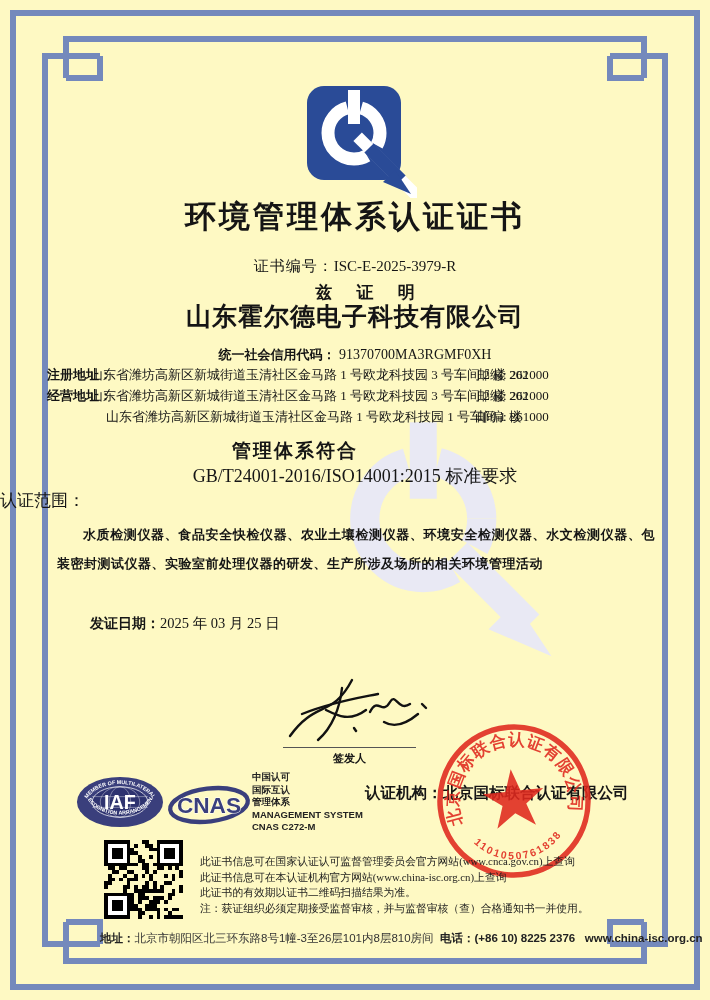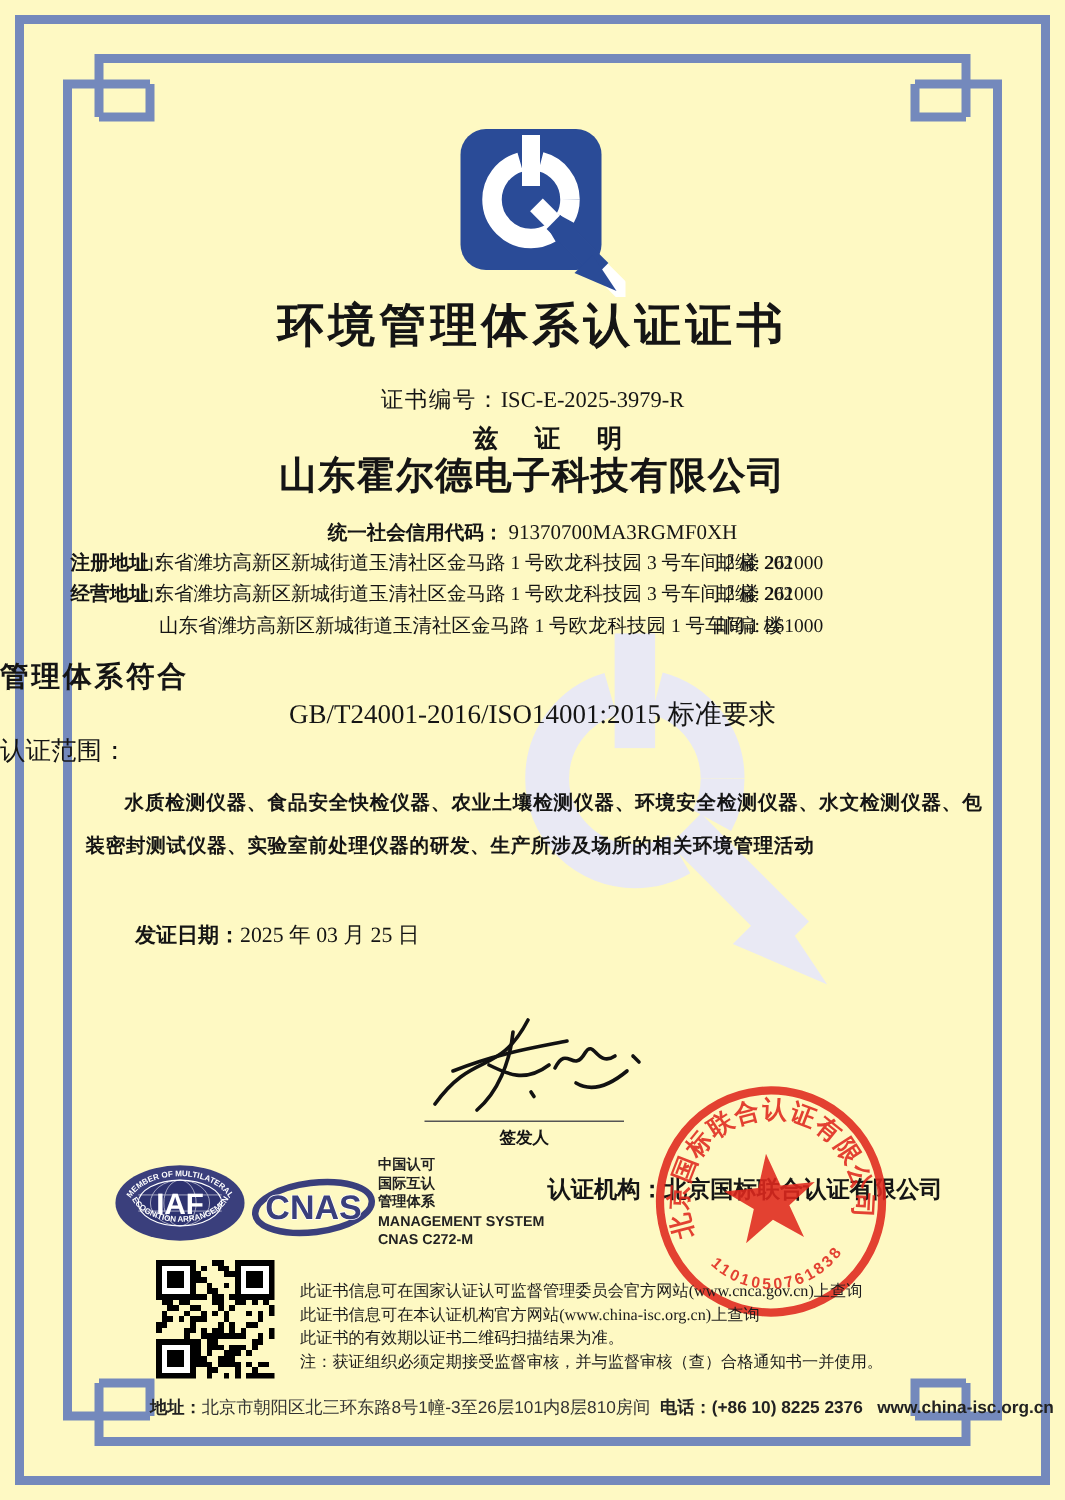--- a/index.html
+++ b/index.html
@@ -17,21 +17,21 @@
   .certno .lbl{letter-spacing:1px;}
   .hereby{left:15px;top:281px;width:710px;text-align:center;font-size:17px;font-weight:bold;letter-spacing:10px;}
   .company{left:0;top:300px;width:710px;text-align:center;font-size:25px;font-weight:bold;letter-spacing:1px;}
   .credit{left:0;top:346px;width:710px;text-align:center;font-size:14px;}
   .credit .lbl{font-weight:bold;font-family:Liberation Mono, monospace;font-size:13px;}
   .addr-row{height:20px;font-size:13px;white-space:nowrap;}
   .addr-row .lbl{position:absolute;left:47px;font-weight:bold;font-family:"Liberation Sans",sans-serif;}
   .addr-row .txt{position:absolute;left:90px;}
   .addr-row .txt3{position:absolute;left:106px;}
   .addr-row .zip{position:absolute;left:477px;}
-  .conform{left:0;top:438px;width:590px;text-align:left;font-size:19px;font-weight:bold;letter-spacing:2px;}
+  .conform{left:0;top:438px;width:590px;text-align:center;font-size:19px;font-weight:bold;letter-spacing:2px;}
   .standard{left:0;top:464px;width:710px;text-align:center;font-size:18px;}
   .scopelbl{left:0;top:489px;width:710px;text-align:left;font-size:17px;font-weight:normal;}
   .scope{left:57px;top:520px;width:598px;font-size:13px;line-height:29px;font-weight:600;
          text-align:justify;text-indent:2em;letter-spacing:.5px;}
   .daterow{left:90px;font-size:14.5px;}
   .daterow .lbl{font-weight:bold;font-family:"Liberation Sans",sans-serif;font-size:14px;}
   .sigline{left:283px;top:747px;width:133px;border-top:1px solid #555;height:0;}
   .signer{left:283px;top:751px;width:133px;text-align:center;font-size:11px;font-weight:bold;
           font-family:"Liberation Sans",sans-serif;}
   .accblock{left:252px;top:771px;font-family:"Liberation Sans",sans-serif;font-size:9.5px;

